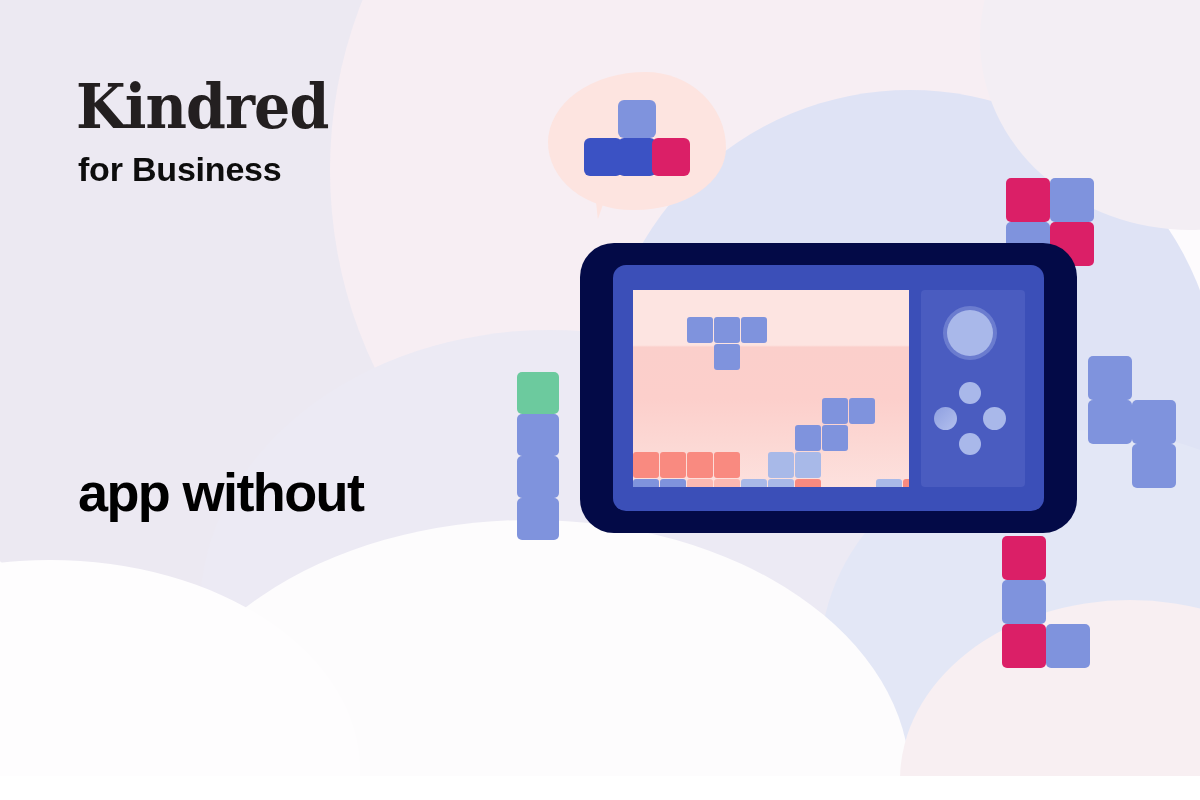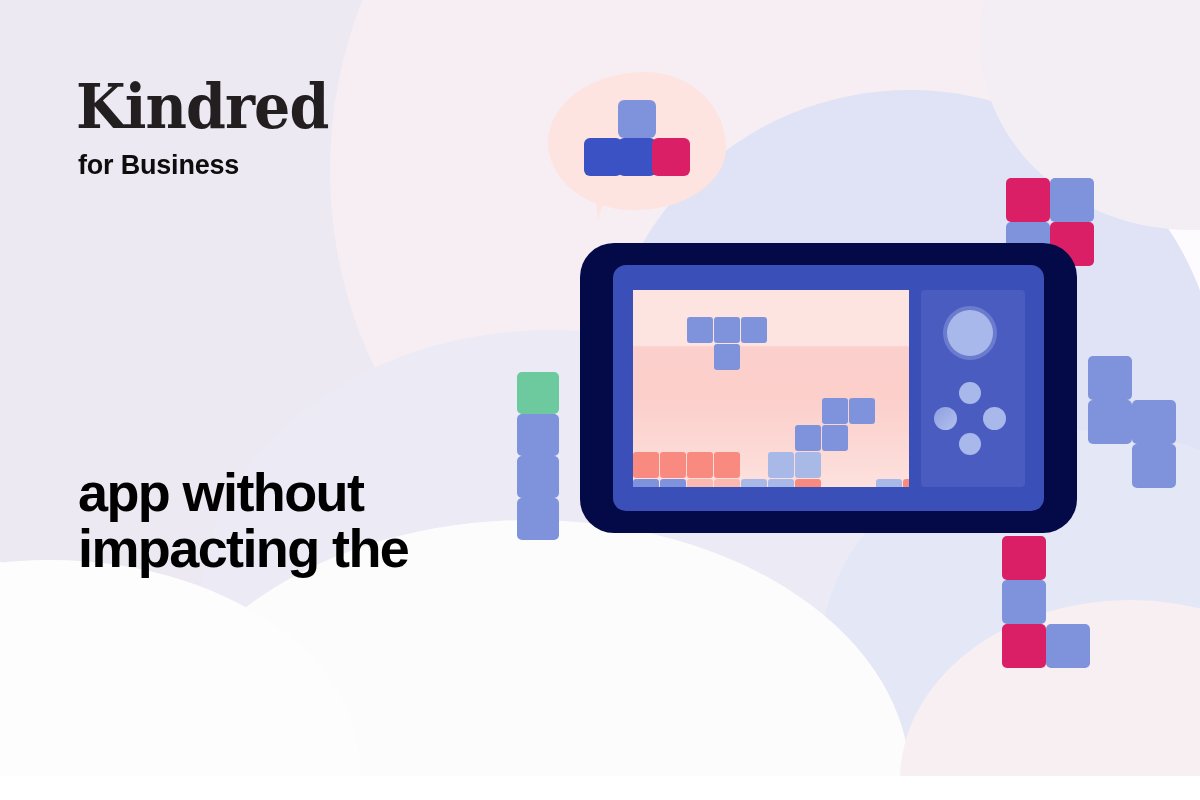--- a/index.html
+++ b/index.html
@@ -79,21 +79,21 @@
     line-height: 1;
     letter-spacing: -1px;
     color: #231f20;
     margin: 0;
     transform: scaleX(0.92);
     transform-origin: left center;
   }
   .logo-sub {
     font-family: "Liberation Sans", sans-serif;
     font-weight: 700;
-    font-size: 27px;
+    font-size: 34px;
     line-height: 1;
     color: #0d0d0d;
     margin: 14px 0 0 2px;
     letter-spacing: -0.2px;
   }
 
   
   .headline {
     position: absolute;
     left: 78px; top: 428px;
@@ -216,21 +216,20 @@
     <div class="blob blob-white-bl"></div>
   </div>
 
   <div class="logo">
     <div class="logo-word">Kindred</div>
     <div class="logo-sub">for Business</div>
   </div>
 
   <h1 class="headline">
     <span class="headline-line">app without</span>
-    <span class="headline-line">impacting the</span>
   </h1>
 
   <div class="bubble-wrap">
     <div class="bubble-body"></div>
     <div class="bubble-tail"></div>
     <div class="bubble-pieces" id="bubble-pieces">
         <div class="bblock" style="left: 34px; top: 0px; background: rgb(127, 147, 221);"></div>
         <div class="bblock" style="left: 0px; top: 38px; background: rgb(59, 82, 196);"></div>
         <div class="bblock" style="left: 34px; top: 38px; background: rgb(59, 82, 196);"></div>
         <div class="bblock" style="left: 68px; top: 38px; background: rgb(219, 31, 103);"></div>

